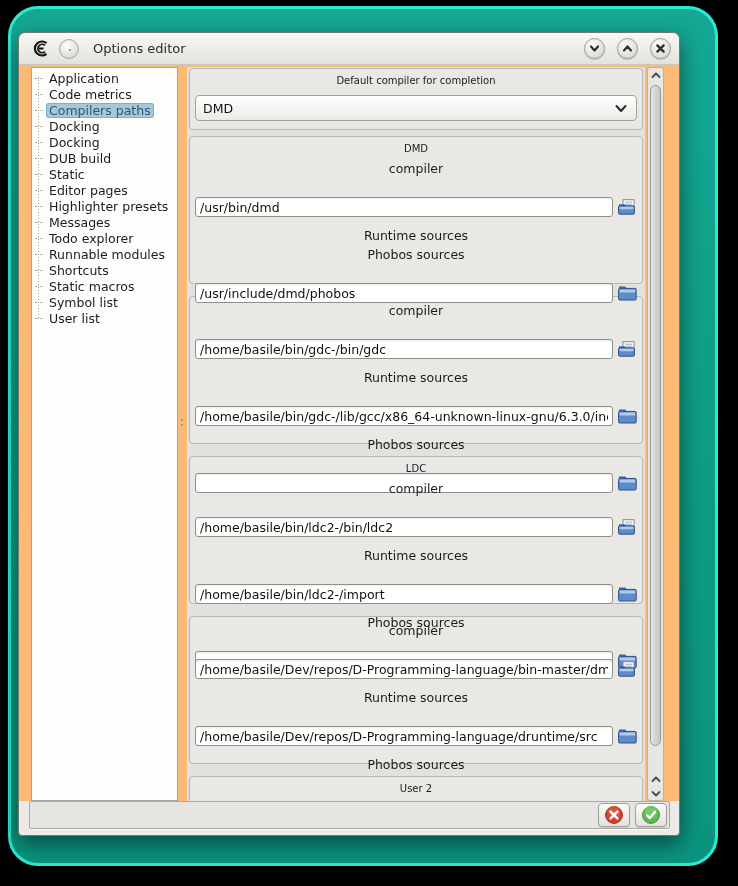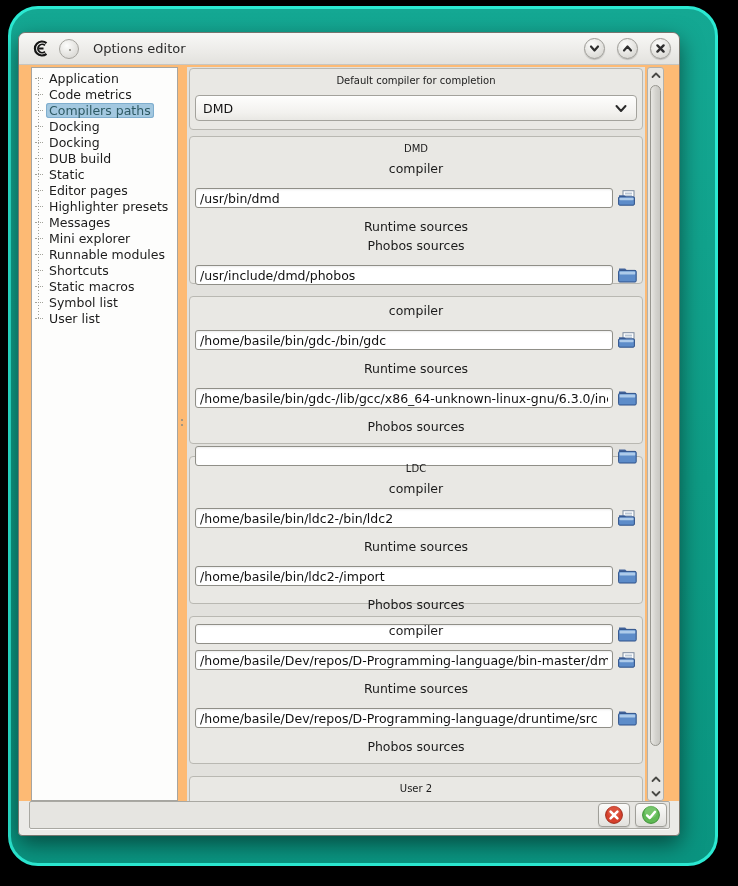--- a/index.html
+++ b/index.html
@@ -60,21 +60,21 @@
   .g-compiler { height:148px; margin-bottom:12px; }
   .g-partial { height:62px; }
 
   .combo { margin-top:5px; height:26px; border:1px solid #A3A29C; border-radius:4px;
     background:linear-gradient(180deg,#FEFEFD,#F2F1EE 70%,#E9E8E4);
     display:flex; align-items:center; padding:0 9px 0 7px; cursor:default;
     box-shadow:0 1px 1px rgba(255,255,255,.7) inset; }
   .combo .combo-text { flex:1; font-size:12.5px; color:#111; }
 
   .flabel { text-align:center; font-size:12.5px; color:#1B1B1B; height:17px; line-height:17px; margin-top:2px; }
-  .frow { display:flex; align-items:center; height:36px; margin-top:3px; }
+  .frow { display:flex; align-items:center; height:36px; margin-top:12px; }
   .frow input { flex:1; height:20px; border:1px solid #908F88; border-radius:3px; background:#FFF;
     font-family:"DejaVu Sans","Liberation Sans",sans-serif; font-size:12.5px; color:#111;
     padding:0 4px; outline:none; box-shadow:0 1px 2px rgba(0,0,0,.08) inset; }
   .browse-btn { width:24px; height:20px; border:0; background:transparent; display:flex;
     align-items:center; justify-content:center; cursor:pointer; padding:0 0 0 5px; }
 
   
   .vscroll { width:17px; margin-left:2px; display:flex; flex-direction:column;
     background:#E7E6E2; border:1px solid #B3B2AD; border-radius:3px; }
   .sb-btn { height:15px; display:flex; align-items:center; justify-content:center; }
@@ -158,21 +158,21 @@
           <li>
               <span>Editor pages</span>
             </li>
           <li>
               <span>Highlighter presets</span>
             </li>
           <li>
               <span>Messages</span>
             </li>
           <li>
-              <span>Mini explorer</span>
+              <span>Todo explorer</span>
             </li>
           <li>
               <span>Runnable modules</span>
             </li>
           <li>
               <span>Shortcuts</span>
             </li>
           <li>
               <span>Static macros</span>
             </li>

